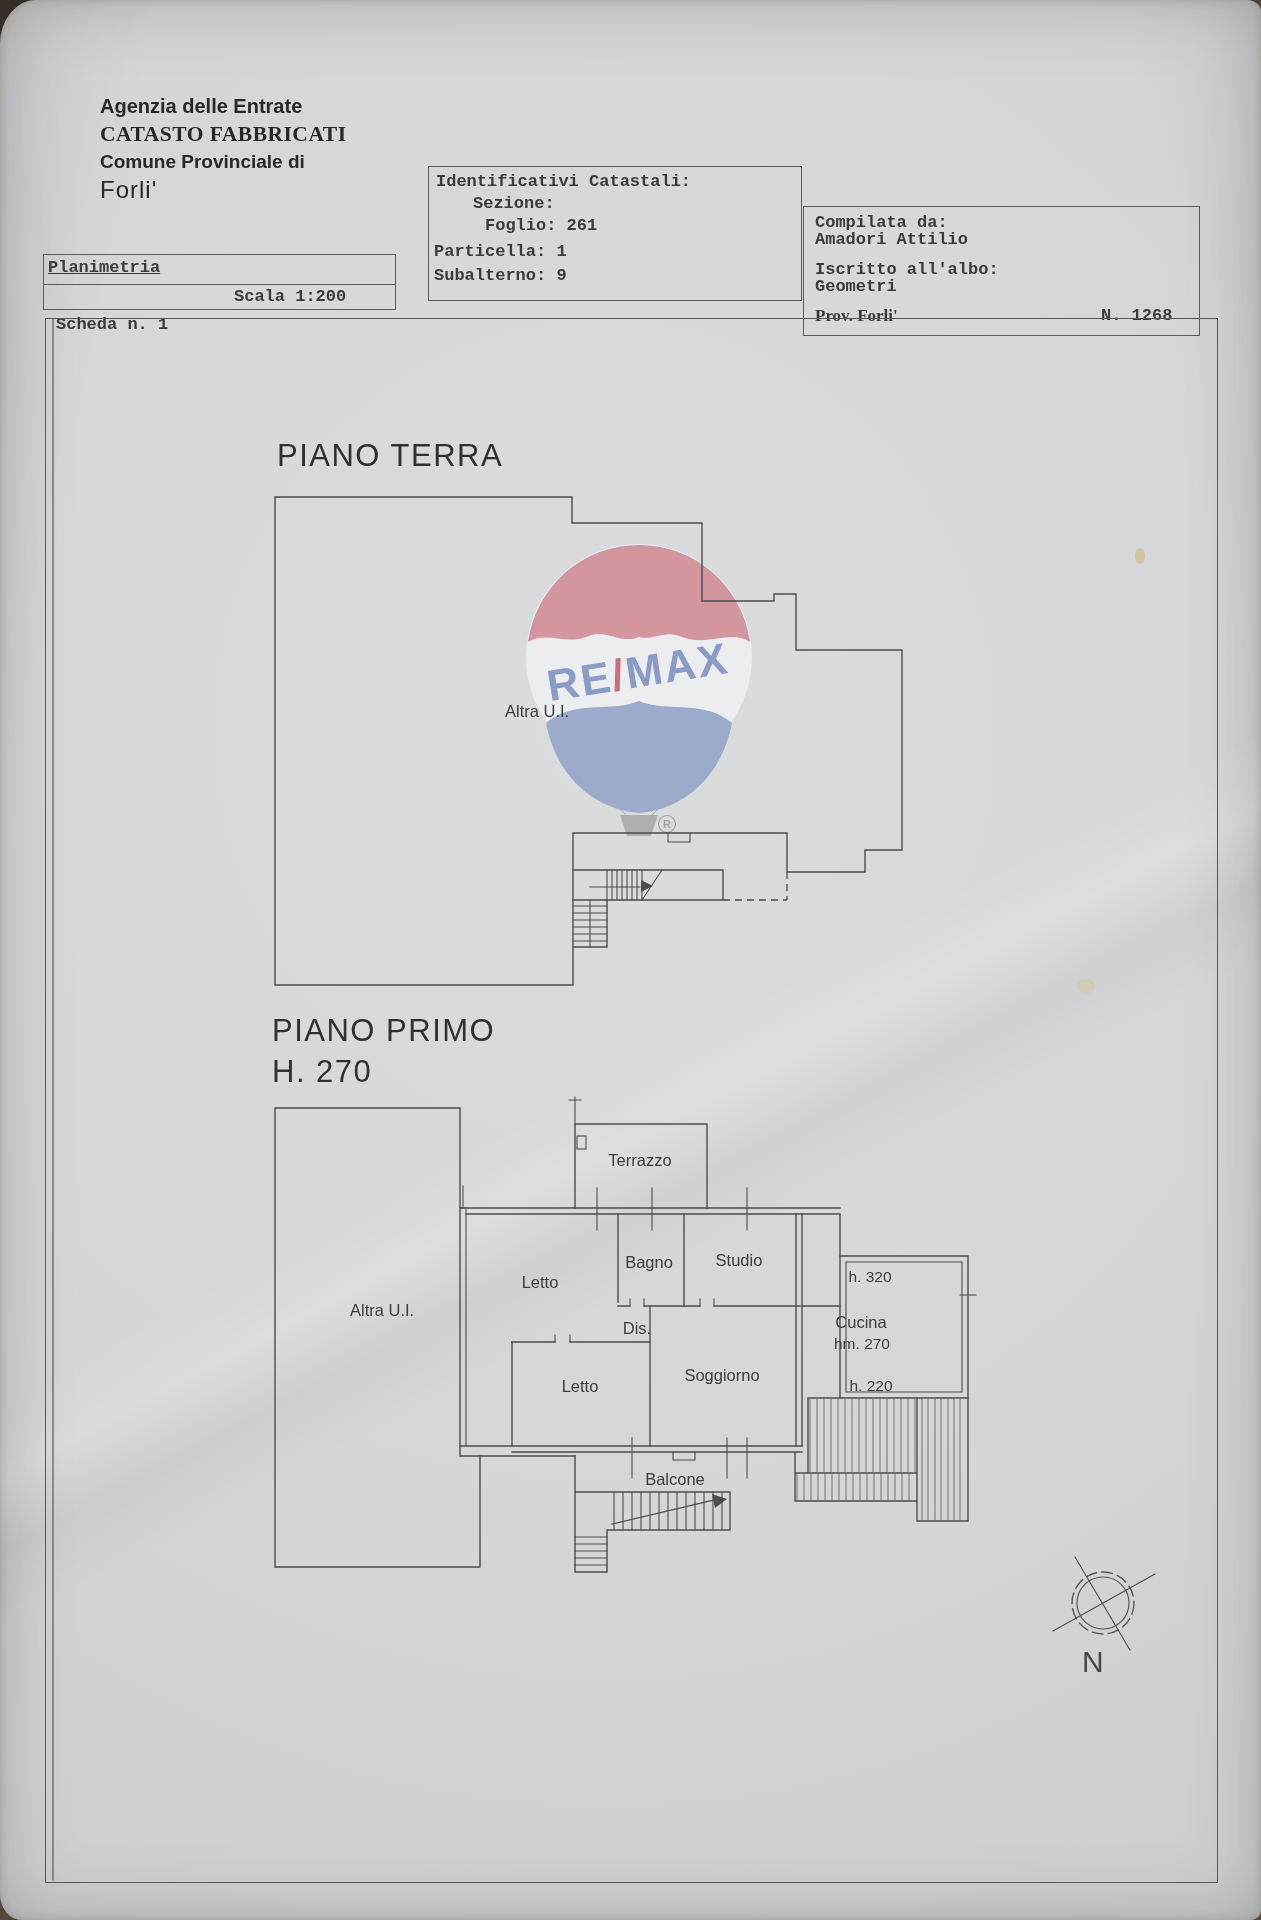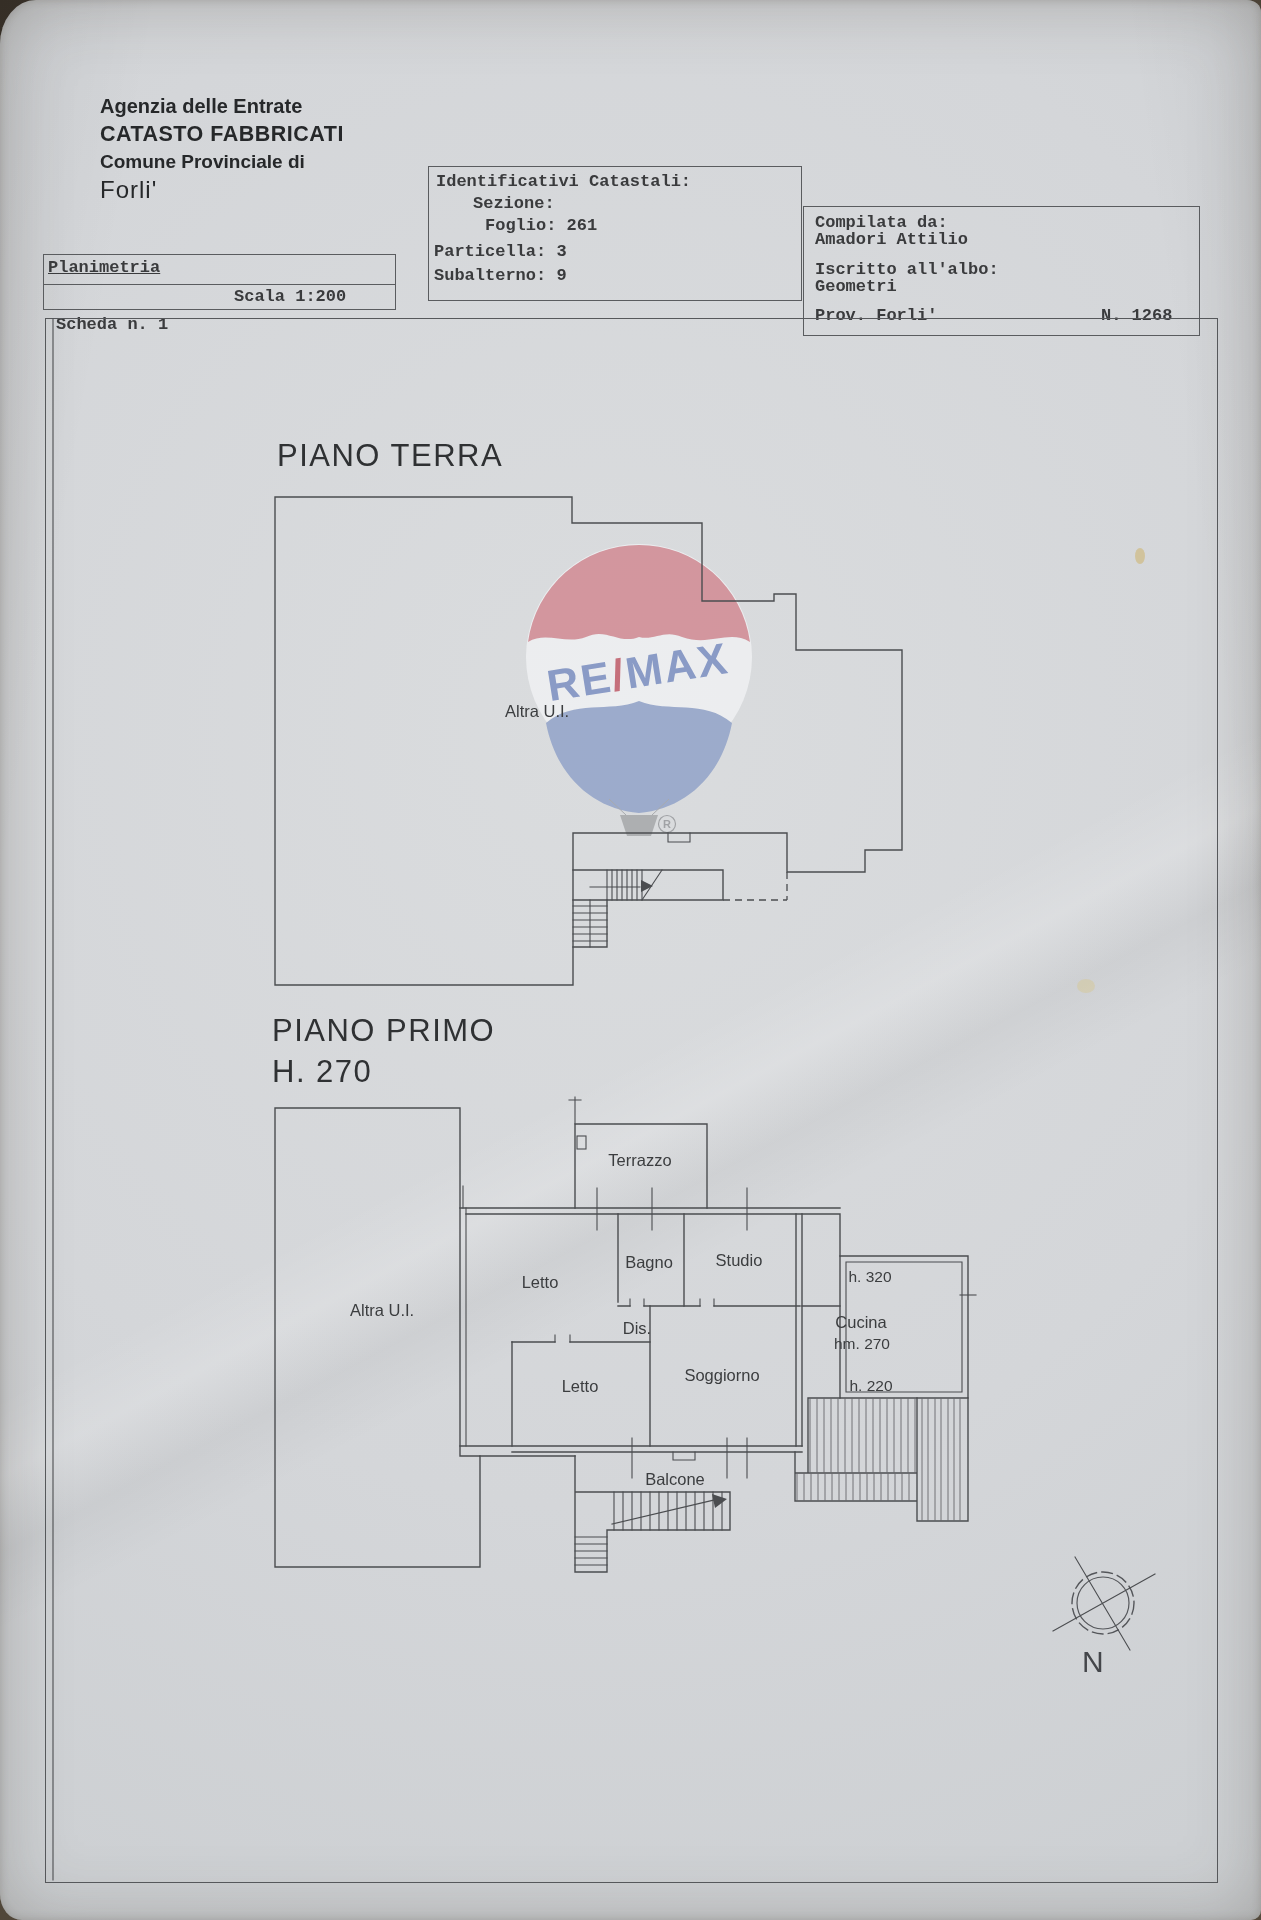--- a/index.html
+++ b/index.html
@@ -21,21 +21,21 @@
     box-shadow: inset 0 0 70px rgba(66,58,46,.28), inset 0 0 8px rgba(66,58,46,.22);
     overflow:hidden;
   }
   .mono{font-family:"Liberation Mono","DejaVu Sans Mono",monospace;font-weight:700;
         font-size:17px;color:#3a3b3d;white-space:pre;line-height:1.1;}
   .box{position:absolute;border:1.6px solid #5a5c5f;}
   .brow{position:absolute;}
   .agency{position:absolute;left:100px;top:92px;width:278px;color:#26282a;}
   .agency div{line-height:28px;}
   .ag1{font-size:20px;font-weight:700;}
-  .ag2{font-size:21.5px;font-weight:700;letter-spacing:.5px;}
+  .ag2{font-size:21.5px;font-weight:700;letter-spacing:.5px;font-family:Liberation Serif, serif;}
   .ag3{font-size:19px;font-weight:700;}
   .ag4{font-size:24px;font-weight:400;letter-spacing:1px;}
   .plan-frame{position:absolute;left:45px;top:318px;width:1171px;height:1563px;
     border:1.6px solid #56585b;}
   svg{position:absolute;left:0;top:0;}
   .balloon{left:514px;top:537px;opacity:.85;}
   .ln{fill:none;stroke:#4b4d50;stroke-width:1.4;stroke-linecap:square;}
   .ln2{fill:none;stroke:#4b4d50;stroke-width:1.1;stroke-linecap:square;}
   .lndash{fill:none;stroke:#4b4d50;stroke-width:1.3;stroke-dasharray:7 5;}
   .hatch{fill:none;stroke:#66686b;stroke-width:.9;}
@@ -59,30 +59,30 @@
     <div class="ag2">CATASTO FABBRICATI</div>
     <div class="ag3">Comune Provinciale di</div>
     <div class="ag4">Forli'</div>
   </div>
 
 
   <div class="box" style="left:428px;top:166px;width:372px;height:133px;">
     <span class="brow mono" style="left:7px;top:6px;">Identificativi Catastali:</span>
     <span class="brow mono" style="left:44px;top:28px;text-align:right;">Sezione:</span>
     <span class="brow mono" style="left:56px;top:50px;">Foglio: 261</span>
-    <span class="brow mono" style="left:5px;top:76px;">Particella: 3</span>
+    <span class="brow mono" style="left:5px;top:76px;">Particella: 1</span>
     <span class="brow mono" style="left:5px;top:100px;">Subalterno: 9</span>
   </div>
 
   <div class="box" style="left:803px;top:166px;width:395px;height:128px;margin-top:40px;">
     <span class="brow mono" style="left:11px;top:7px;">Compilata da:</span>
     <span class="brow mono" style="left:11px;top:24px;">Amadori Attilio</span>
     <span class="brow mono" style="left:11px;top:54px;">Iscritto all'albo:</span>
     <span class="brow mono" style="left:11px;top:71px;">Geometri</span>
-    <span class="brow mono" style="left:11px;top:100px;">Prov. Forli'</span>
+    <span class="brow mono" style="left:11px;top:100px;font-family:Liberation Serif, serif;">Prov. Forli'</span>
     <span class="brow mono" style="left:297px;top:100px;">N. 1268</span>
   </div>
 
   <div class="box" style="left:43px;top:254px;width:351px;height:54px;">
     <span class="brow mono" style="left:4px;top:4px;text-decoration:underline;">Planimetria</span>
     <div style="position:absolute;left:0;top:29px;width:100%;border-top:1.4px solid #5a5c5f;"></div>
     <span class="brow mono" style="left:12px;top:33px;margin-top:28px;">Scheda n. 1</span>
     <span class="brow mono" style="left:190px;top:33px;">Scala 1:200</span>
   </div>
 

